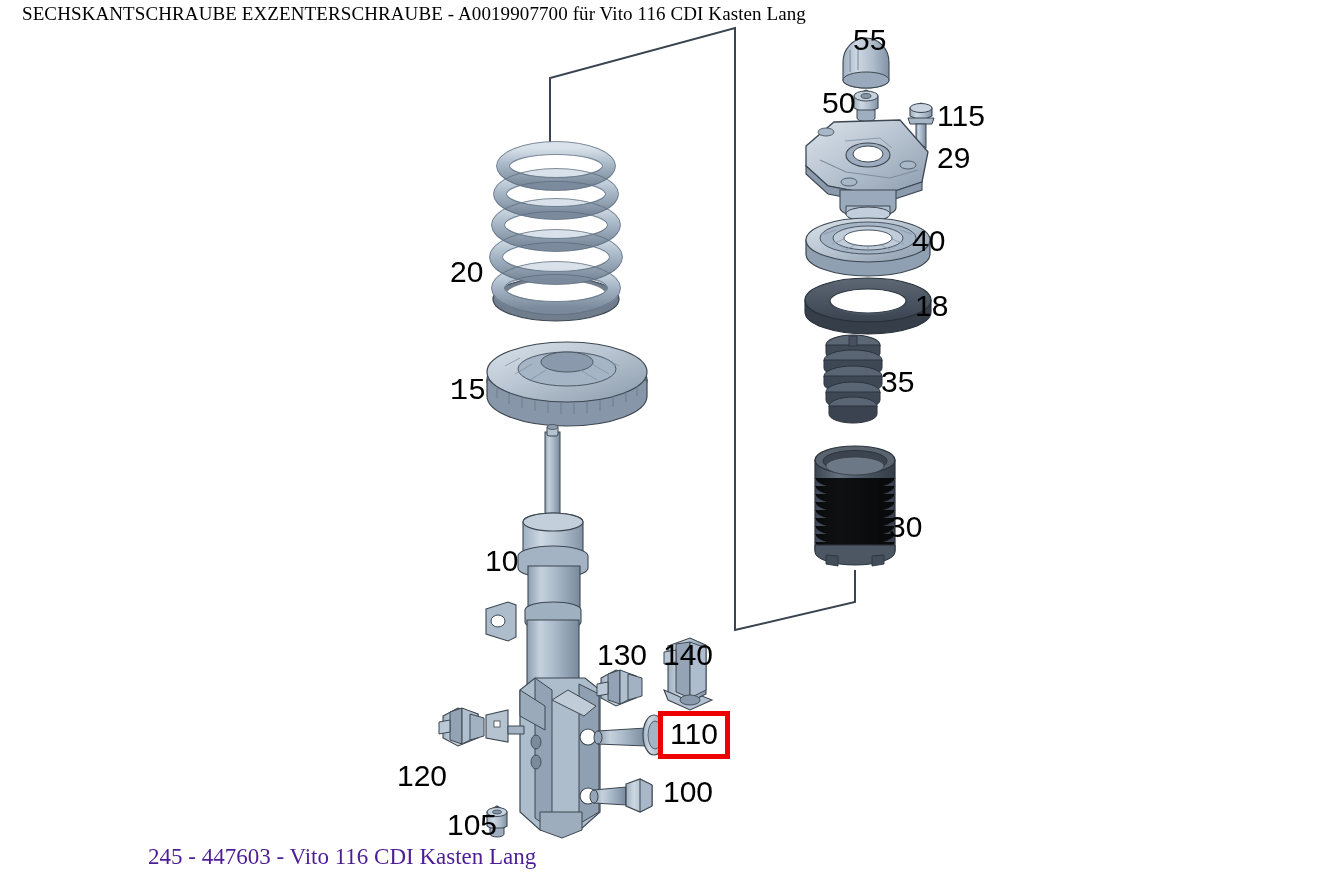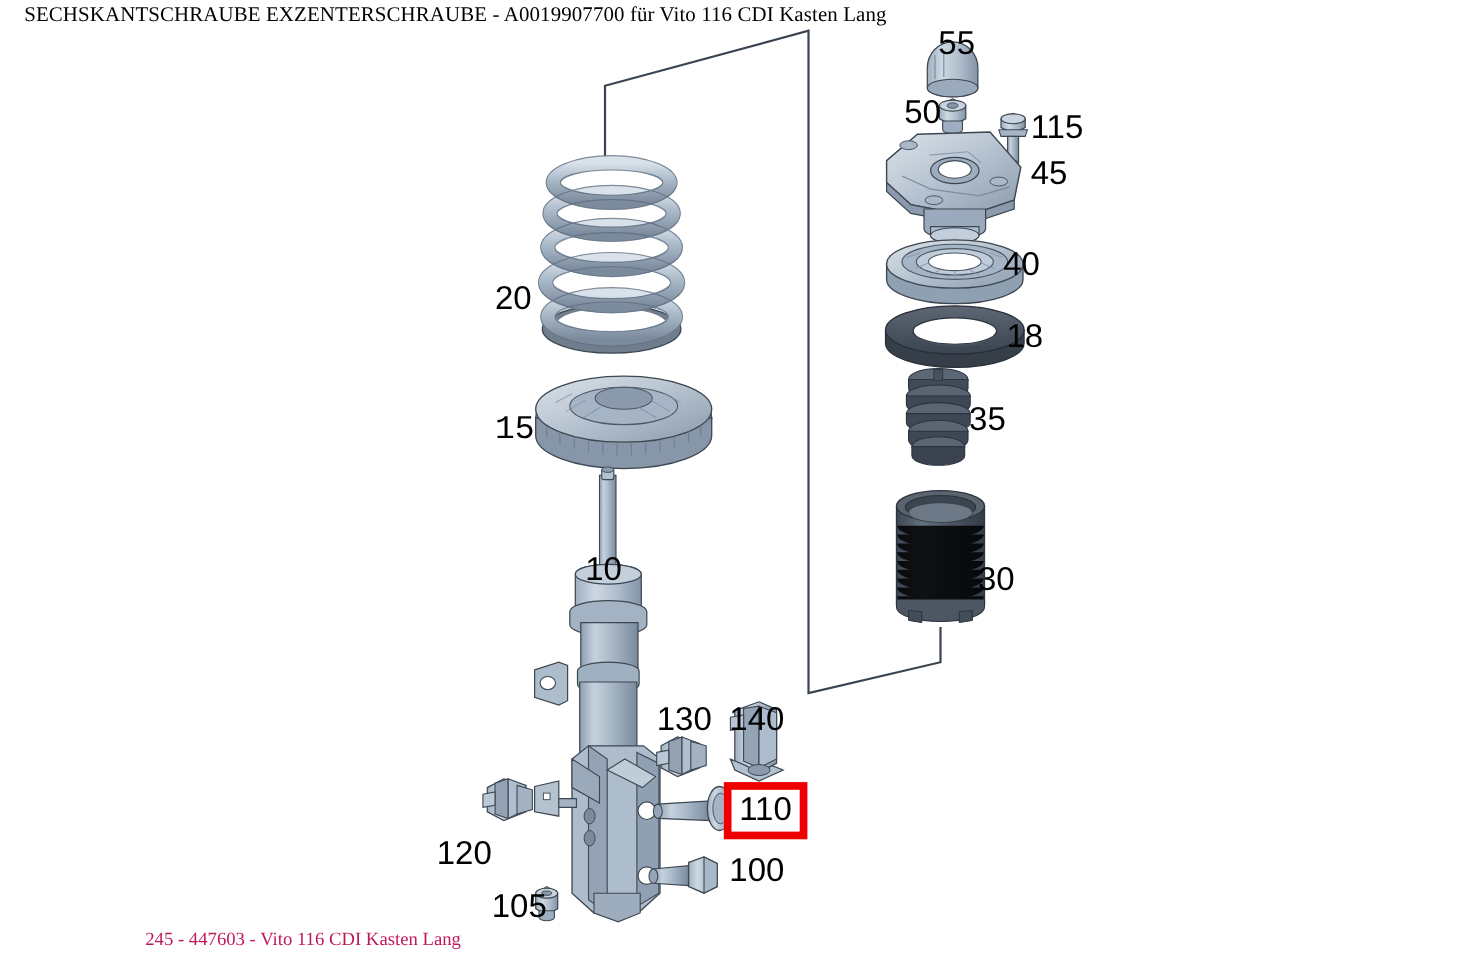--- a/index.html
+++ b/index.html
@@ -17,42 +17,42 @@
     position: absolute;
     left: 22px; top: 3px;
     font-family: "Liberation Serif", serif;
     font-size: 19px;
     color: #000000;
     white-space: nowrap;
     letter-spacing: 0.1px;
   }
   #diagram-footer {
     position: absolute;
-    left: 132px; top: 844px;
+    left: 148px; top: 844px;
     font-family: "Liberation Serif", serif;
-    font-size: 17px;
-    color: #be185d;
+    font-size: 23px;
+    color: #4c1d95;
     white-space: nowrap;
   }
   #canvas {
     position: absolute;
     left: 0; top: 0;
     width: 1326px; height: 881px;
   }
   .callout {
     position: absolute;
     font-family: "Liberation Sans", sans-serif;
     font-size: 30px;
     font-weight: 400;
     color: #000000;
     line-height: 1;
     white-space: nowrap;
   }
   .callout.highlight {
-    border: 7px solid #84cc16;
+    border: 5px solid #84cc16;
     background: #ffffff;
     padding: 3px 7px 5px 7px;
     line-height: 1;
     text-align: right;
   }
 </style>
 </head>
 <body>
 
 <div id="diagram-title">SECHSKANTSCHRAUBE EXZENTERSCHRAUBE - A0019907700 für Vito 116 CDI Kasten Lang</div>
@@ -334,25 +334,25 @@
     <path d="M487,812 L497,806 L507,812 L507,826 L497,832 L487,826 Z" fill="url(#gMetalV)" stroke="#3d4751" stroke-width="1.1"></path>
     <ellipse cx="497" cy="812" rx="10" ry="4.5" fill="#c6d2de" stroke="#3d4751" stroke-width="1"></ellipse>
     <ellipse cx="497" cy="812" rx="4.5" ry="2" fill="#8595a8" stroke="#3d4751" stroke-width="0.8"></ellipse>
     <path d="M490,828 L490,834 a7,3 0 0,0 14,0 L504,828 Z" fill="#9eaec0" stroke="#3d4751" stroke-width="1"></path>
   </g>
 </svg>
 
 <div id="callout-layer">
     <div class="callout" style="left: 450px; top: 257px;">20</div>
     <div class="callout" style="left: 450px; top: 376px; font-family: Liberation Mono, monospace;">15</div>
-    <div class="callout" style="left: 485px; top: 503px; margin-left: 47px;">10</div>
+    <div class="callout" style="left: 485px; top: 546px;">10</div>
     <div class="callout" style="left: 853px; top: 25px;">55</div>
     <div class="callout" style="left: 822px; top: 88px;">50</div>
     <div class="callout" style="left: 937px; top: 101px;">115</div>
-    <div class="callout" style="left: 937px; top: 143px;">45</div>
+    <div class="callout" style="left: 937px; top: 143px;">29</div>
     <div class="callout" style="left: 912px; top: 226px;">40</div>
     <div class="callout" style="left: 915px; top: 291px;">18</div>
     <div class="callout" style="left: 881px; top: 367px;">35</div>
     <div class="callout" style="left: 889px; top: 512px;">30</div>
     <div class="callout" style="left: 663px; top: 640px;">140</div>
     <div class="callout" style="left: 597px; top: 640px;">130</div>
     <div class="callout" style="left: 397px; top: 725px; margin-top: 36px;">120</div>
     <div class="callout highlight" style="left: 658px; top: 711px; border-color: rgb(238, 0, 0);">110</div>
     <div class="callout" style="left: 663px; top: 777px;">100</div>
     <div class="callout" style="left: 447px; top: 810px;">105</div>

